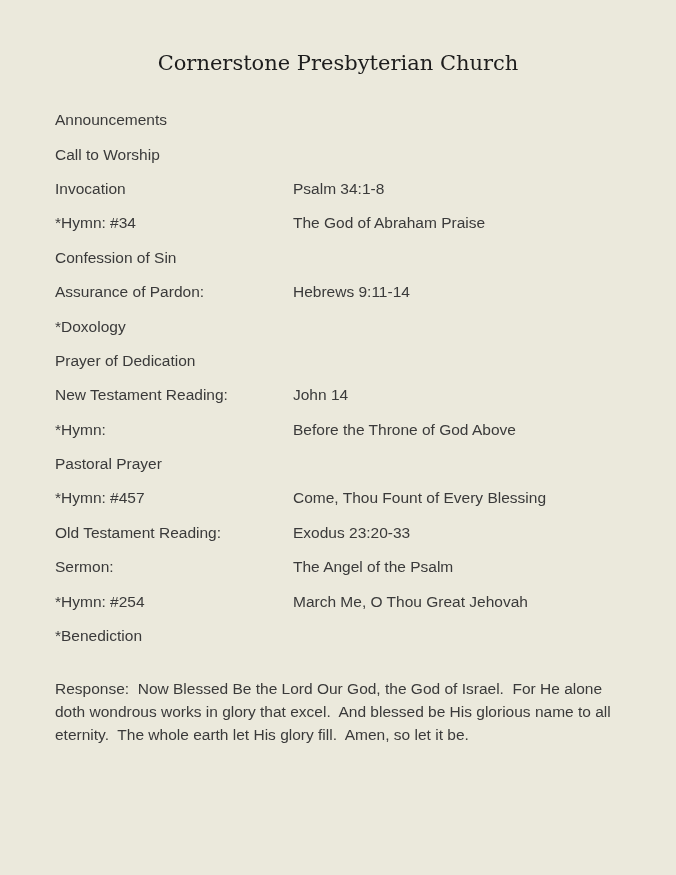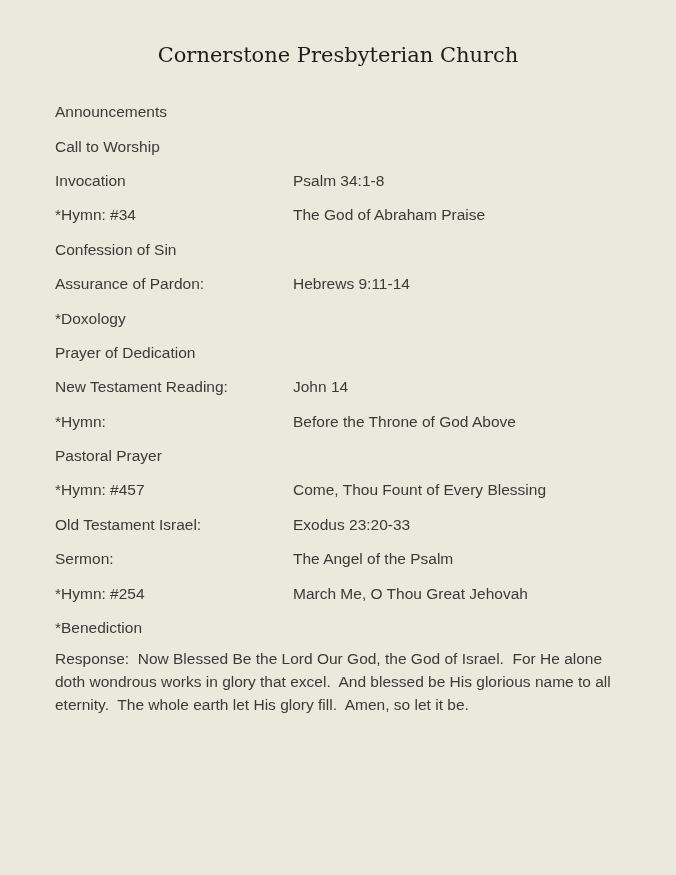--- a/index.html
+++ b/index.html
@@ -19,42 +19,42 @@
     height: 875px;
     position: relative;
   }
   .page-title {
     font-family: "DejaVu Serif", "Liberation Serif", serif;
     font-weight: normal;
     font-size: 21px;
     line-height: 27px;
     color: #1d1d1d;
     text-align: center;
-    margin: 8px;
+    margin: 16px;
     padding-top: 34px;
   }
   .worship-list {
     margin: 26px 0 0 55px;
   }
   .worship-row {
     display: flex;
     align-items: center;
     height: 34.4px;
     font-size: 15.5px;
   }
   .worship-row .item-label {
     width: 207px;
     flex: 0 0 207px;
   }
   .worship-row .item-value {
     flex: 1;
     margin-left: 31px;
   }
   .response-paragraph {
-    margin: 2px 0 0 55px;
+    margin: 24px 0 0 55px;
     width: 563px;
     font-size: 15.5px;
     line-height: 23px;
     white-space: pre-wrap;
   }
 </style>
 </head>
 <body style="background: rgb(235, 233, 220); color: rgb(58, 58, 58);">
 
 <div class="page">
@@ -117,21 +117,21 @@
       <span class="item-label">Pastoral Prayer</span>
       <span class="item-value"></span>
     </div>
 
     <div class="worship-row">
       <span class="item-label">*Hymn: #457</span>
       <span class="item-value">Come, Thou Fount of Every Blessing</span>
     </div>
 
     <div class="worship-row">
-      <span class="item-label">Old Testament Israel:</span>
+      <span class="item-label">Old Testament Reading:</span>
       <span class="item-value">Exodus 23:20-33</span>
     </div>
 
     <div class="worship-row">
       <span class="item-label">Sermon:</span>
       <span class="item-value">The Angel of the Psalm</span>
     </div>
 
     <div class="worship-row">
       <span class="item-label">*Hymn: #254</span>

